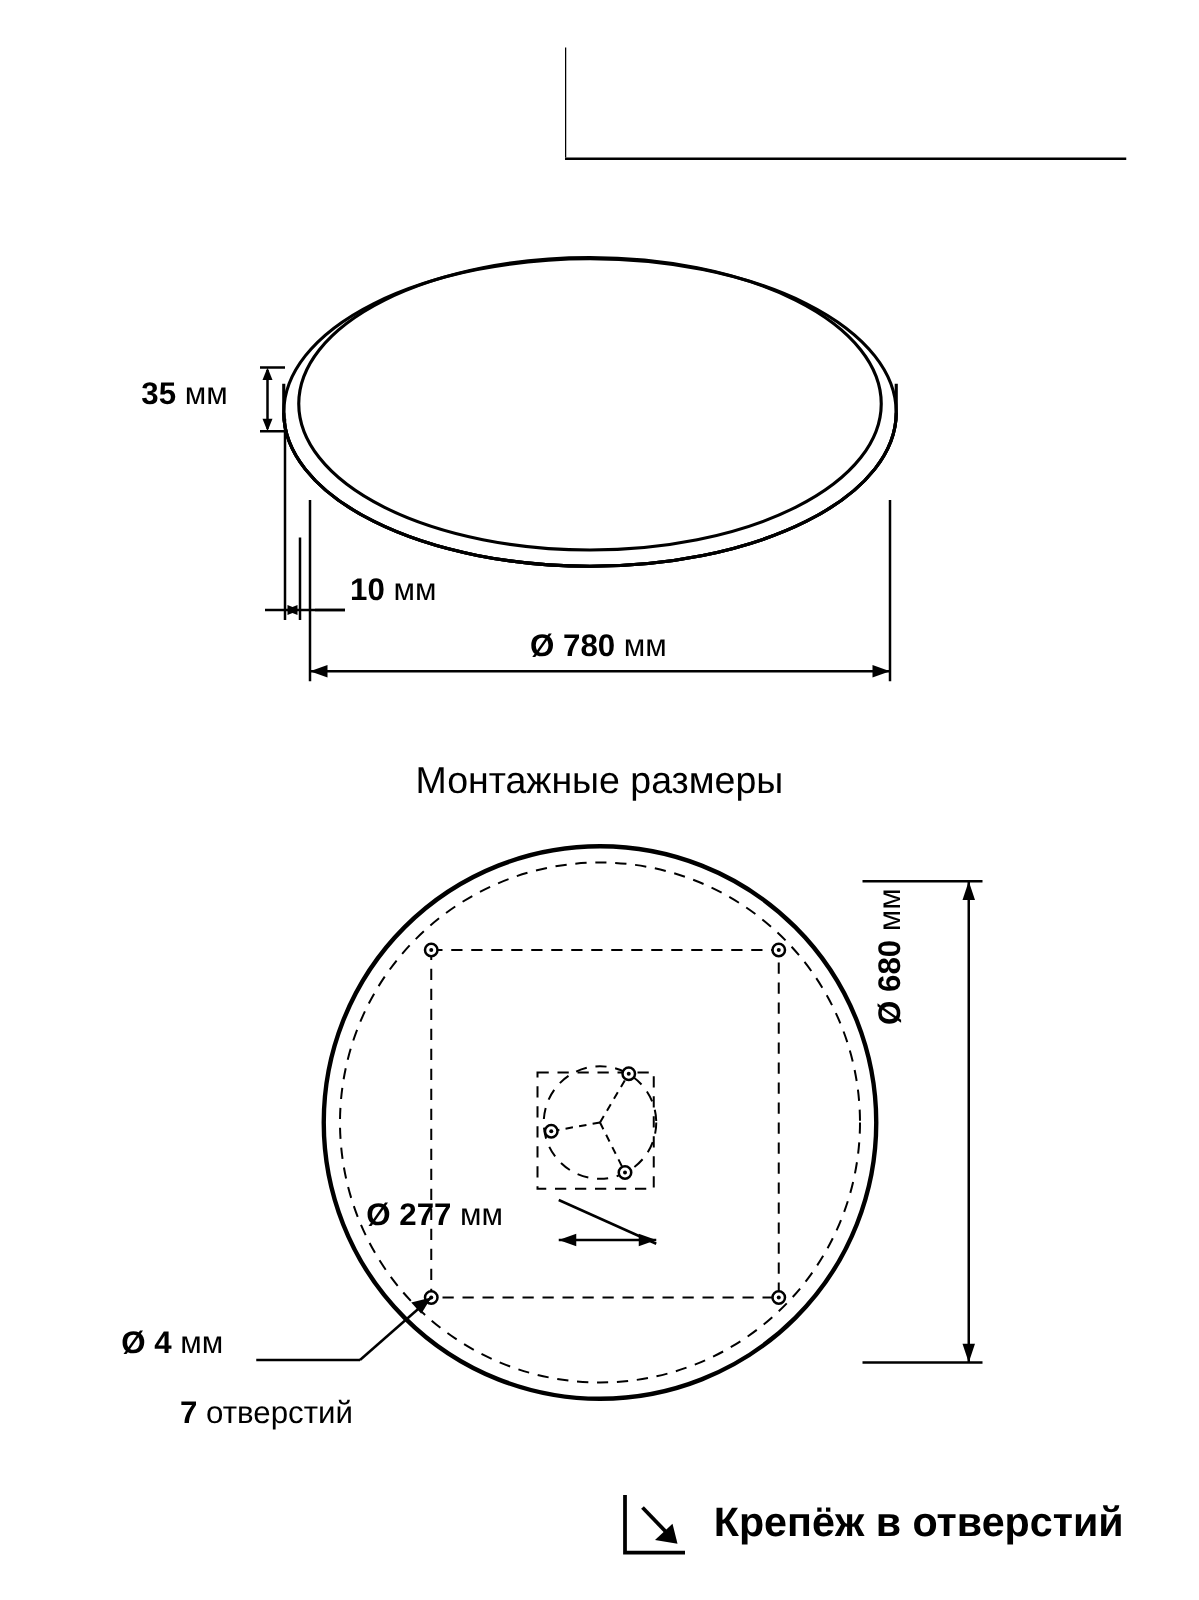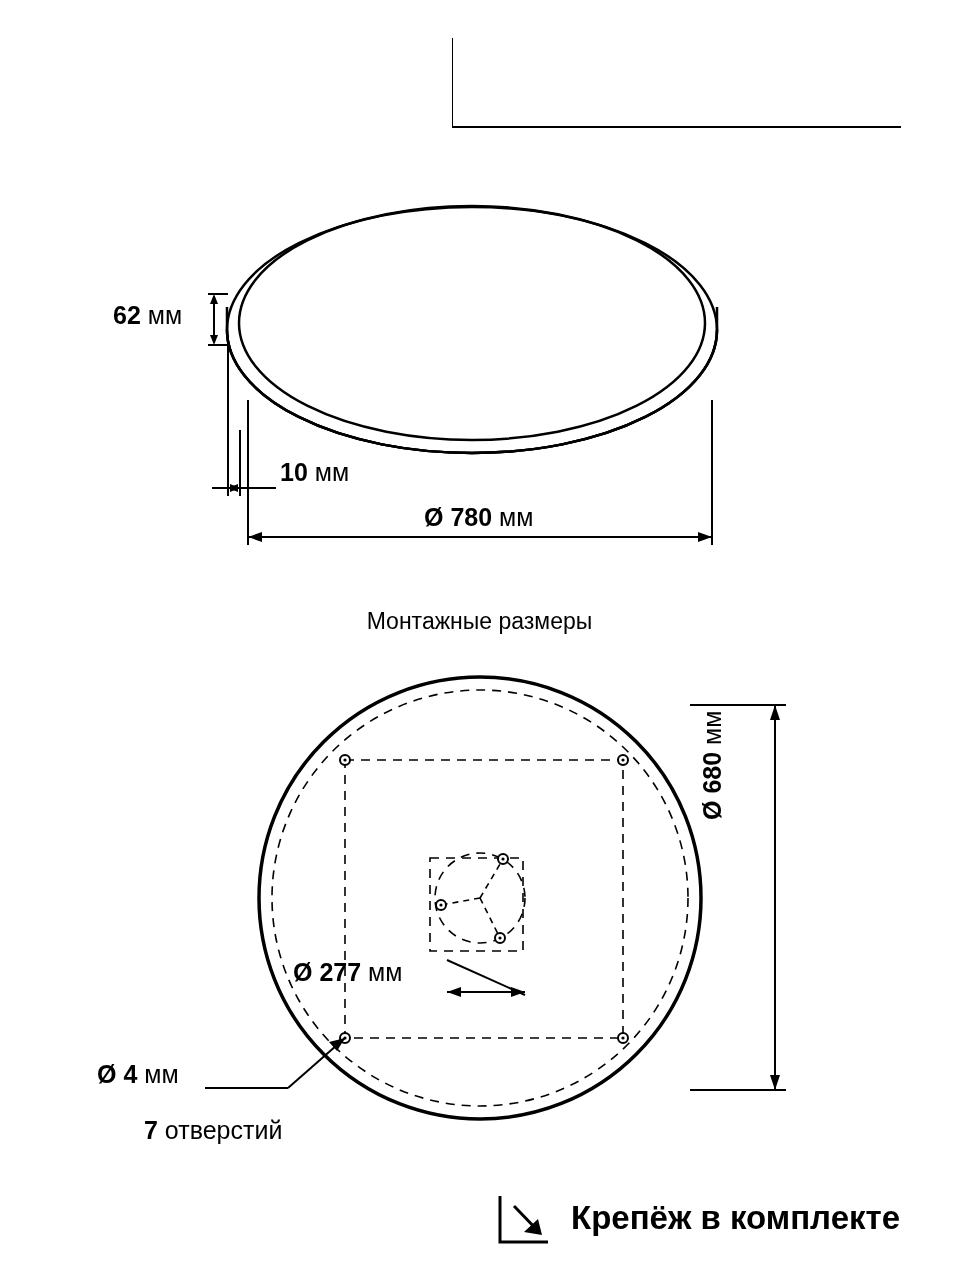--- a/index.html
+++ b/index.html
@@ -79,21 +79,21 @@
     line-height: 1;
   }
   .lbl b { font-weight: bold; }
   .lbl .unit { font-weight: normal; }
 
   .section-title {
     position: absolute;
     left: 0;
     width: 959px;
     text-align: center;
-    font-size: 23px;
+    font-size: 30px;
     white-space: nowrap;
   }
 
   
   svg.draw {
     position: absolute;
     left: 0;
     top: 0;
     width: 959px;
     height: 1280px;
@@ -222,21 +222,21 @@
   </g>
 
   <g fill="none" stroke="#000" stroke-width="3">
     <polyline points="500,1196 500,1242 548,1242"></polyline>
     <line x1="514" y1="1206" x2="540" y2="1233"></line>
     <polygon points="542,1235 524,1232 538,1219" fill="#000" stroke="none"></polygon>
   </g>
 </svg>
 
 <div class="lbl" style="left:113px; top:303px;">
-  <b>62</b><span class="unit"> мм</span>
+  <b>35</b><span class="unit"> мм</span>
 </div>
 
 <div class="lbl" style="left:280px; top:460px;">
   <b>10</b><span class="unit"> мм</span>
 </div>
 
 <div class="lbl" style="left:424px; top:505px;">
   <b>Ø </b><b>780</b><span class="unit"> мм</span>
 </div>
 
@@ -255,14 +255,14 @@
 <div class="lbl" style="left:97px; top:1062px;">
   <b>Ø </b><b>4</b><span class="unit"> мм</span>
 </div>
 
 <div class="lbl" style="left:97px; top:1118px;margin-left:47px;">
   <b>7</b><span class="unit"> отверстий</span>
 </div>
 
 <div class="footer">
   <span style="display:inline-block;width:62px;height:52px;"></span>
-  <span class="footer-label">Крепёж в комплекте</span>
+  <span class="footer-label">Крепёж в отверстий</span>
 </div>
 
 </body></html>

